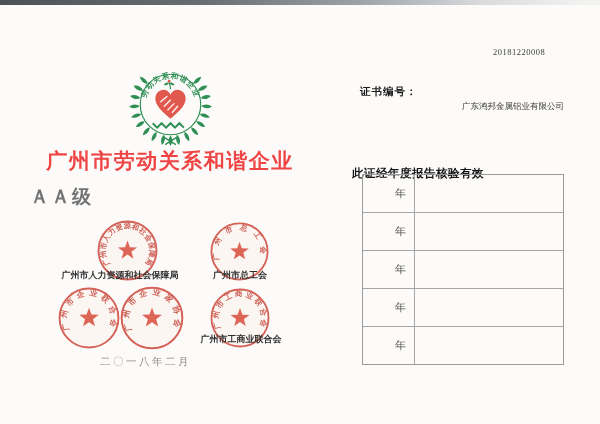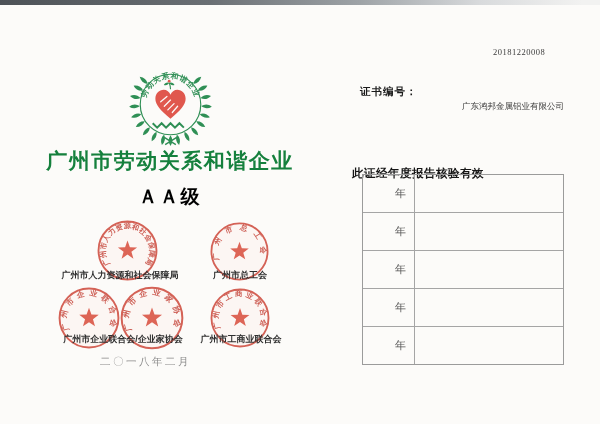--- a/index.html
+++ b/index.html
@@ -10,25 +10,25 @@
   }
   
   .scan-edge{
     position:absolute; left:0; top:0; width:100%; height:5px;
     background:linear-gradient(to right,#4d5257 0%,#6a6f74 35%,#9ea3a7 60%,#d8dadc 80%,#f2f2f1 97%);
   }
   
   .logo{ position:absolute; left:126px; top:60px; width:89px; height:89px; }
   .title1{
     position:absolute; left:30px; top:147px; width:280px; text-align:center;
-    font-size:21px; font-weight:bold; color:#15803d; letter-spacing:1.5px; white-space:nowrap;
+    font-size:21px; font-weight:bold; color:#ef4444; letter-spacing:1.5px; white-space:nowrap;
   }
   .title2{
-    position:absolute; left:30px; top:184px; width:280px; text-align:center;
-    font-size:19px; font-weight:bold; color:#000000; letter-spacing:2px;
+    position:absolute; left:30px; top:184px; width:280px; text-align:left;
+    font-size:19px; font-weight:bold; color:#737373; letter-spacing:2px;
   }
   .seal{ position:absolute; mix-blend-mode:multiply; opacity:.92; }
   .seal circle{ fill:rgba(255,226,220,0.18); stroke:#d4564a; stroke-width:3; }
   .seal polygon{ fill:#da4a3a; fill-opacity:.92; }
   .seal text{ font-weight:bold; fill:#cc5248; font-family:"Liberation Sans","DejaVu Sans",sans-serif; }
   .s1 text{ font-size:11.5px; letter-spacing:.5px; }
   .s2 text{ font-size:12px;  letter-spacing:11px; }
   .s3 text, .s4 text{ font-size:12px; letter-spacing:6.5px; }
   .s5 text{ font-size:12px; letter-spacing:4px; }
   .seal-label{
@@ -115,21 +115,20 @@
       <path d="M48.5,25.5 c3,-1 5,0.5 6,2.5 c-3,1 -5,-0.5 -6,-2.5 Z" fill="#2f8f55"></path>
       <circle cx="48.5" cy="23.8" r="1.6" fill="#e0584e"></circle>
     </g>
   </svg>
 
   <div class="title1">广州市劳动关系和谐企业</div>
   <div class="title2">ＡＡ级</div>
 
   <div class="seal-label" style="left:60px;top:269px;width:120px;">广州市人力资源和社会保障局</div>
   <div class="seal-label" style="left:205px;top:269px;width:70px;">广州市总工会</div>
-  <div class="seal-label" style="left:56px;top:333px;width:134px;">广州市企业联合会/企业家协会</div>
   <div class="seal-label" style="left:198px;top:333px;width:86px;">广州市工商业联合会</div>
 
   <svg class="seal s1" style="left:96px;top:219px;width:63px;height:63px;" viewBox="0 0 100 100">
     <defs>
         <path id="arc1" d="M 19.7,67.5 A 35,35 0 1 1 80.3,67.5" fill="none"></path>
       </defs>
     <circle cx="50" cy="50" r="46"></circle>
     <text text-anchor="middle"><textPath href="#arc1" startOffset="50%">广州市人力资源和社会保障局</textPath></text>
     <polygon points="50,34 53.8,44.7 65.2,45.1 56.2,52 59.4,62.9 50,56.5 40.6,62.9 43.8,52 34.8,45.1 46.2,44.7"></polygon>
   </svg>

